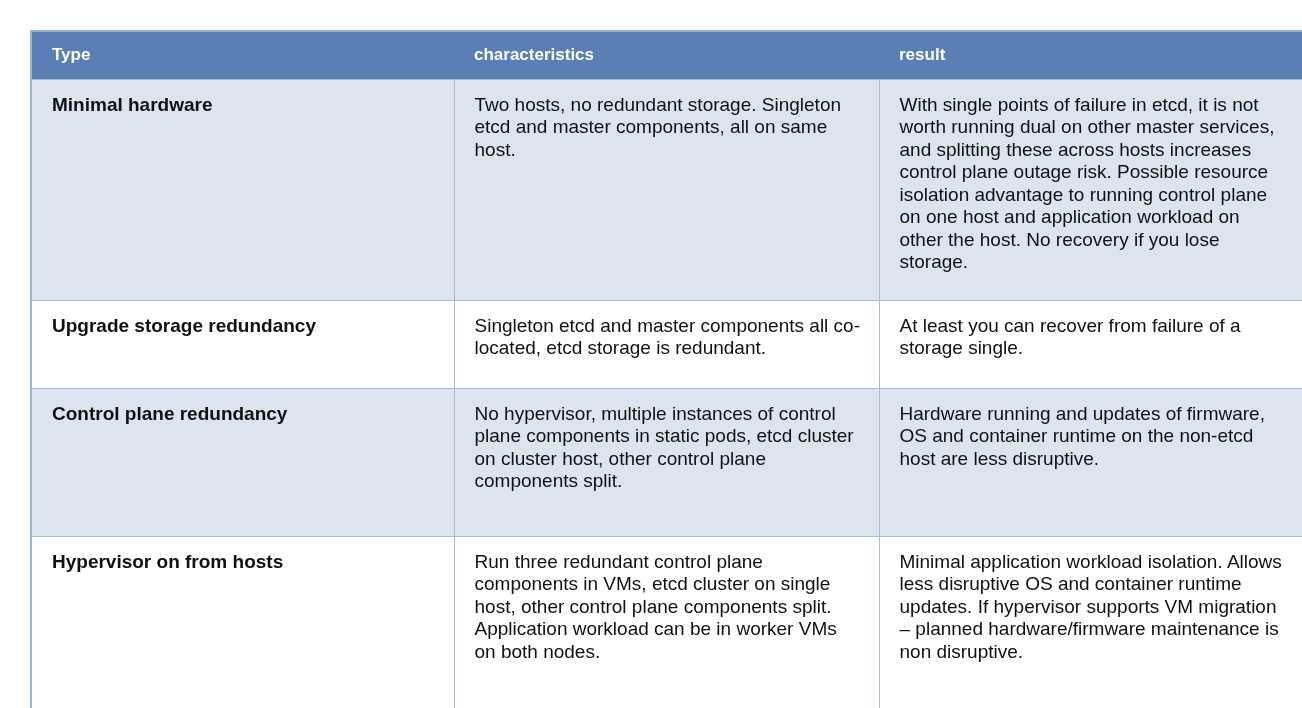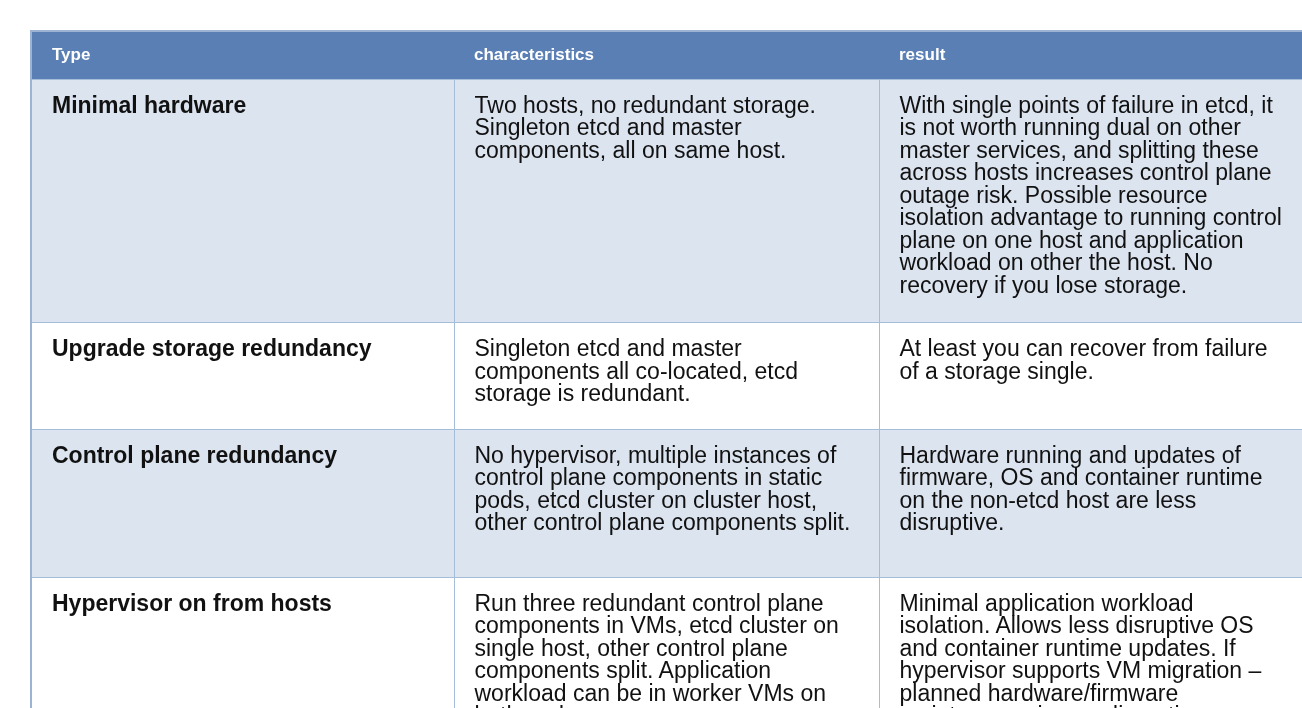--- a/index.html
+++ b/index.html
@@ -41,29 +41,29 @@
     text-align:left;
     height:48px;
     padding:0 16px 0 20px;
     vertical-align:middle;
     border:none;
   }
   tbody td{
     border:1px solid var(--border);
     vertical-align:top;
     color:var(--body-text);
-    font-size:23px;
+    font-size:19px;
     line-height:22.5px;
     padding:14px 18px 24px 20px;
   }
   tbody tr:nth-child(odd) td{background:var(--row-alt-bg);}
   tbody tr:nth-child(even) td{background:var(--row-bg);}
   td.type-cell{font-weight:bold;}
   tbody tr:nth-child(1) td{padding-bottom:26px;}
-  tbody tr:nth-child(2) td{height:104px;}
+  tbody tr:nth-child(2) td{height:88px;}
   tbody tr:nth-child(3) td{height:148px;}
   tbody tr:nth-child(4) td{height:176px;}
 </style>
 </head>
 <body>
 
 <div class="table-wrap">
   <table>
     <colgroup>
       <col class="c1">

